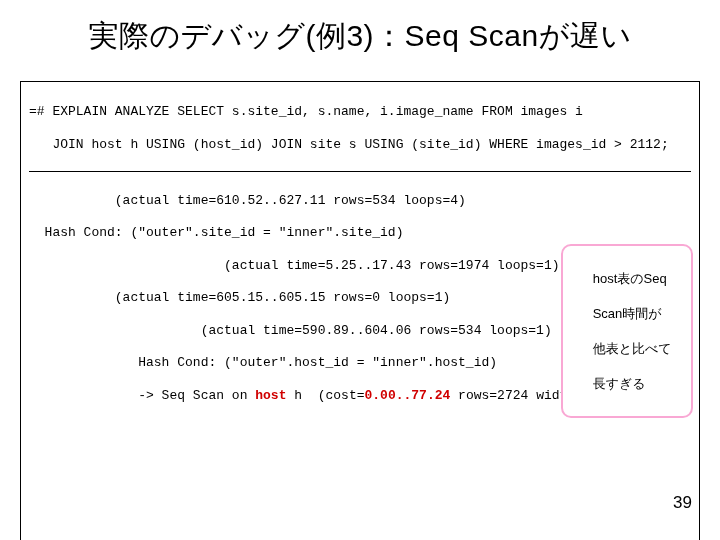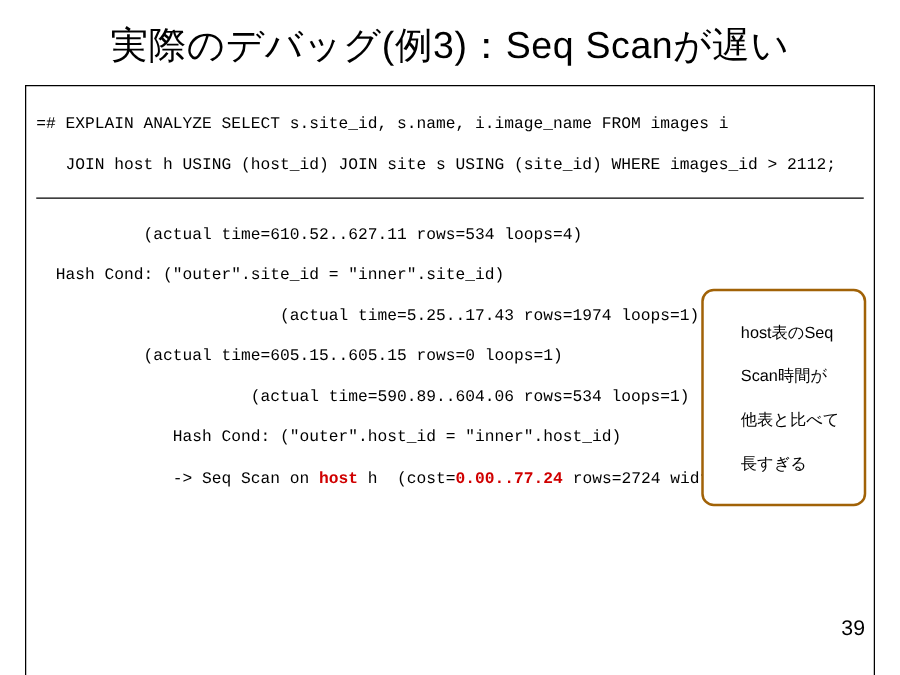--- a/index.html
+++ b/index.html
@@ -15,21 +15,21 @@
   .slide {
     position: relative;
     width: 720px;
     height: 540px;
     box-sizing: border-box;
     padding: 12px 20px 20px 20px;
   }
   .title {
     font-size: 30px;
     text-align: center;
-    margin: 4px 0 11px 0;
+    margin: 4px 0 24px 0;
     font-weight: normal;
     letter-spacing: 0.5px;
   }
   .plan-box {
     border: 1.5px solid #000;
     padding: 6px 8px 8px 8px;
     font-family: "MS Gothic", "Courier New", monospace;
     font-size: 13px;
     line-height: 1.25;
     white-space: pre;
@@ -40,21 +40,21 @@
     border-top: 1px solid #000;
     margin: 2px 0 4px 0;
   }
   .red { color: #d00000; font-weight: bold; }
   .callout {
     position: absolute;
     right: 6px;
     top: 162px;
     width: 112px;
     background: #fff;
-    border: 2px solid #a16207;
+    border: 2px solid #f9a8d4;
     border-radius: 10px;
     padding: 6px 8px;
     font-family: "MS PGothic", sans-serif;
     font-size: 13px;
     line-height: 1.35;
   }
   .page-num {
     position: absolute;
     right: 28px;
     bottom: 27px;

